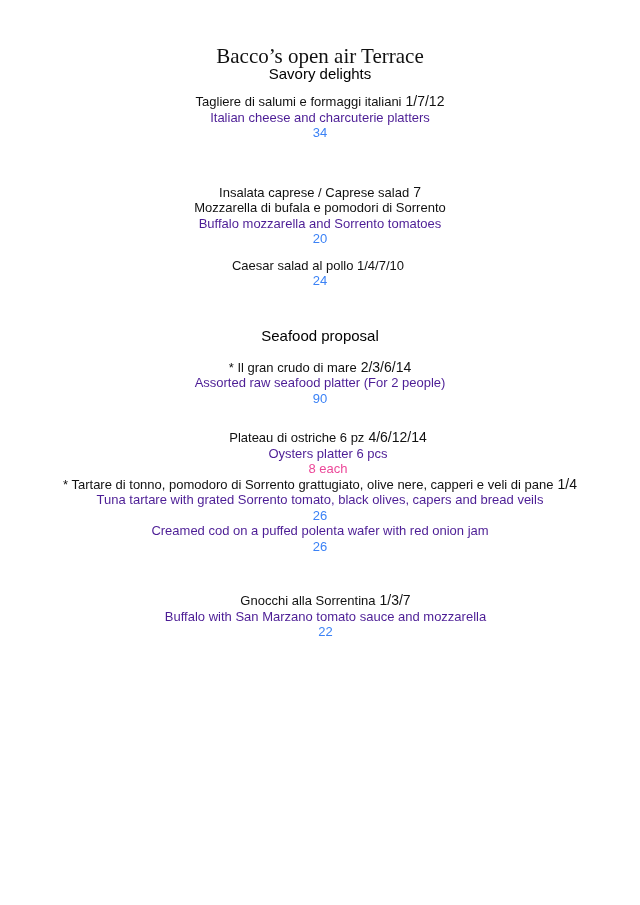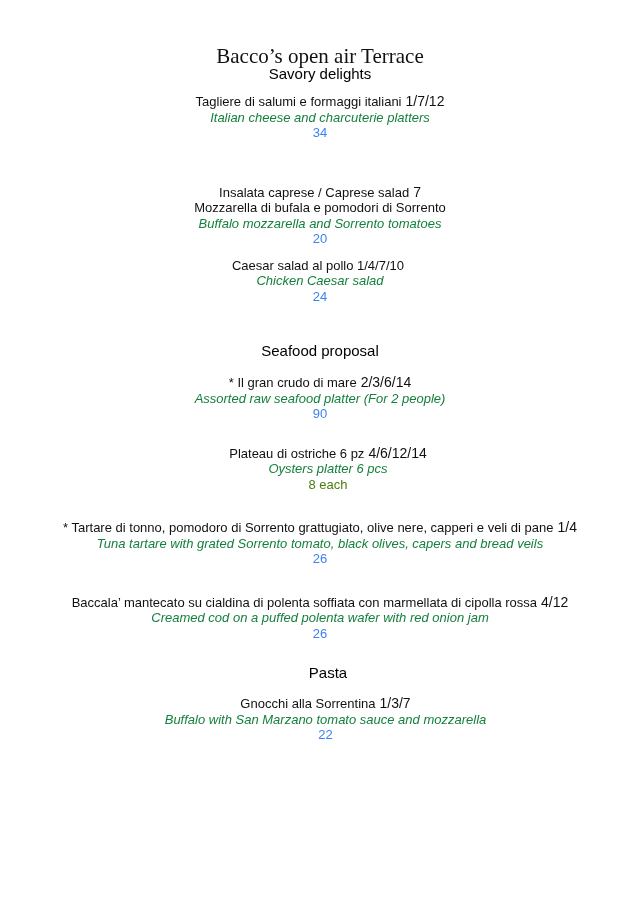--- a/index.html
+++ b/index.html
@@ -30,36 +30,35 @@
     font-size: 15px;
     line-height: 16px;
   }
   .menu-item { }
   .item-name { color: #111111; }
   .allergens {
     font-size: 14px;
     margin-left: 4px;
   }
   .item-translation {
-    color: #15803d;
-    font-style: italic;
+    color: #4c1d95;
   }
   .item-price { color: #3b82f6; }
   .item-price.blue {
-    color: #4d7c0f;
+    color: #ec4899;
   }
   
   .mt-12 { margin-top: 12px; }
   .mt-27 { margin-top: 44px; }
   .mt-11 { margin-top: 11px; }
   .mt-39 { margin-top: 39px; }
   .mt-16 { margin-top: 16px; }
   .mt-24 { margin-top: 24px; padding-left: 16px; }
-  .mt-28 { margin-top: 28px; }
-  .mt-29 { margin-top: 15px; padding-left: 11px; }
+  .mt-28 { }
+  .mt-29 { margin-top: 39px; padding-left: 11px; }
 </style>
 </head>
 <body>
 
 <div class="page">
 
   <div class="doc-title">Bacco’s open air Terrace</div>
 
   <div class="section-heading">Savory delights</div>
 
@@ -71,21 +70,20 @@
 
   <div class="menu-item mt-27">
     <div class="item-name"><span>Insalata caprese / Caprese salad</span><span class="allergens">7</span></div>
     <div class="item-name">Mozzarella di bufala e pomodori di Sorrento</div>
     <div class="item-translation">Buffalo mozzarella and Sorrento tomatoes</div>
     <div class="item-price">20</div>
   </div>
 
   <div class="menu-item mt-11">
     <div class="item-name"><span>Caesar salad al pollo 1/4/7/10</span><span class="allergens"></span></div>
-    <div class="item-translation">Chicken Caesar salad</div>
     <div class="item-price">24</div>
   </div>
 
   <div class="section-heading mt-39">Seafood proposal</div>
 
   <div class="menu-item mt-16">
     <div class="item-name"><span>* Il gran crudo di mare</span><span class="allergens">2/3/6/14</span></div>
     <div class="item-translation">Assorted raw seafood platter (For 2 people)</div>
     <div class="item-price">90</div>
   </div>
@@ -96,26 +94,24 @@
     <div class="item-price blue">8 each</div>
   </div>
 
   <div class="menu-item mt-28">
     <div class="item-name"><span>* Tartare di tonno, pomodoro di Sorrento grattugiato, olive nere, capperi e veli di pane</span><span class="allergens">1/4</span></div>
     <div class="item-translation">Tuna tartare with grated Sorrento tomato, black olives, capers and bread veils</div>
     <div class="item-price">26</div>
   </div>
 
   <div class="menu-item mt-28">
-    <div class="item-name"><span>Baccala’ mantecato su cialdina di polenta soffiata con marmellata di cipolla rossa</span><span class="allergens">4/12</span></div>
     <div class="item-translation">Creamed cod on a puffed polenta wafer with red onion jam</div>
     <div class="item-price">26</div>
   </div>
 
-  <div class="section-heading mt-24">Pasta</div>
 
   <div class="menu-item mt-29">
     <div class="item-name"><span>Gnocchi alla Sorrentina</span><span class="allergens">1/3/7</span></div>
     <div class="item-translation">Buffalo with San Marzano tomato sauce and mozzarella</div>
     <div class="item-price">22</div>
   </div>
 
 </div>
 
 </body></html>

